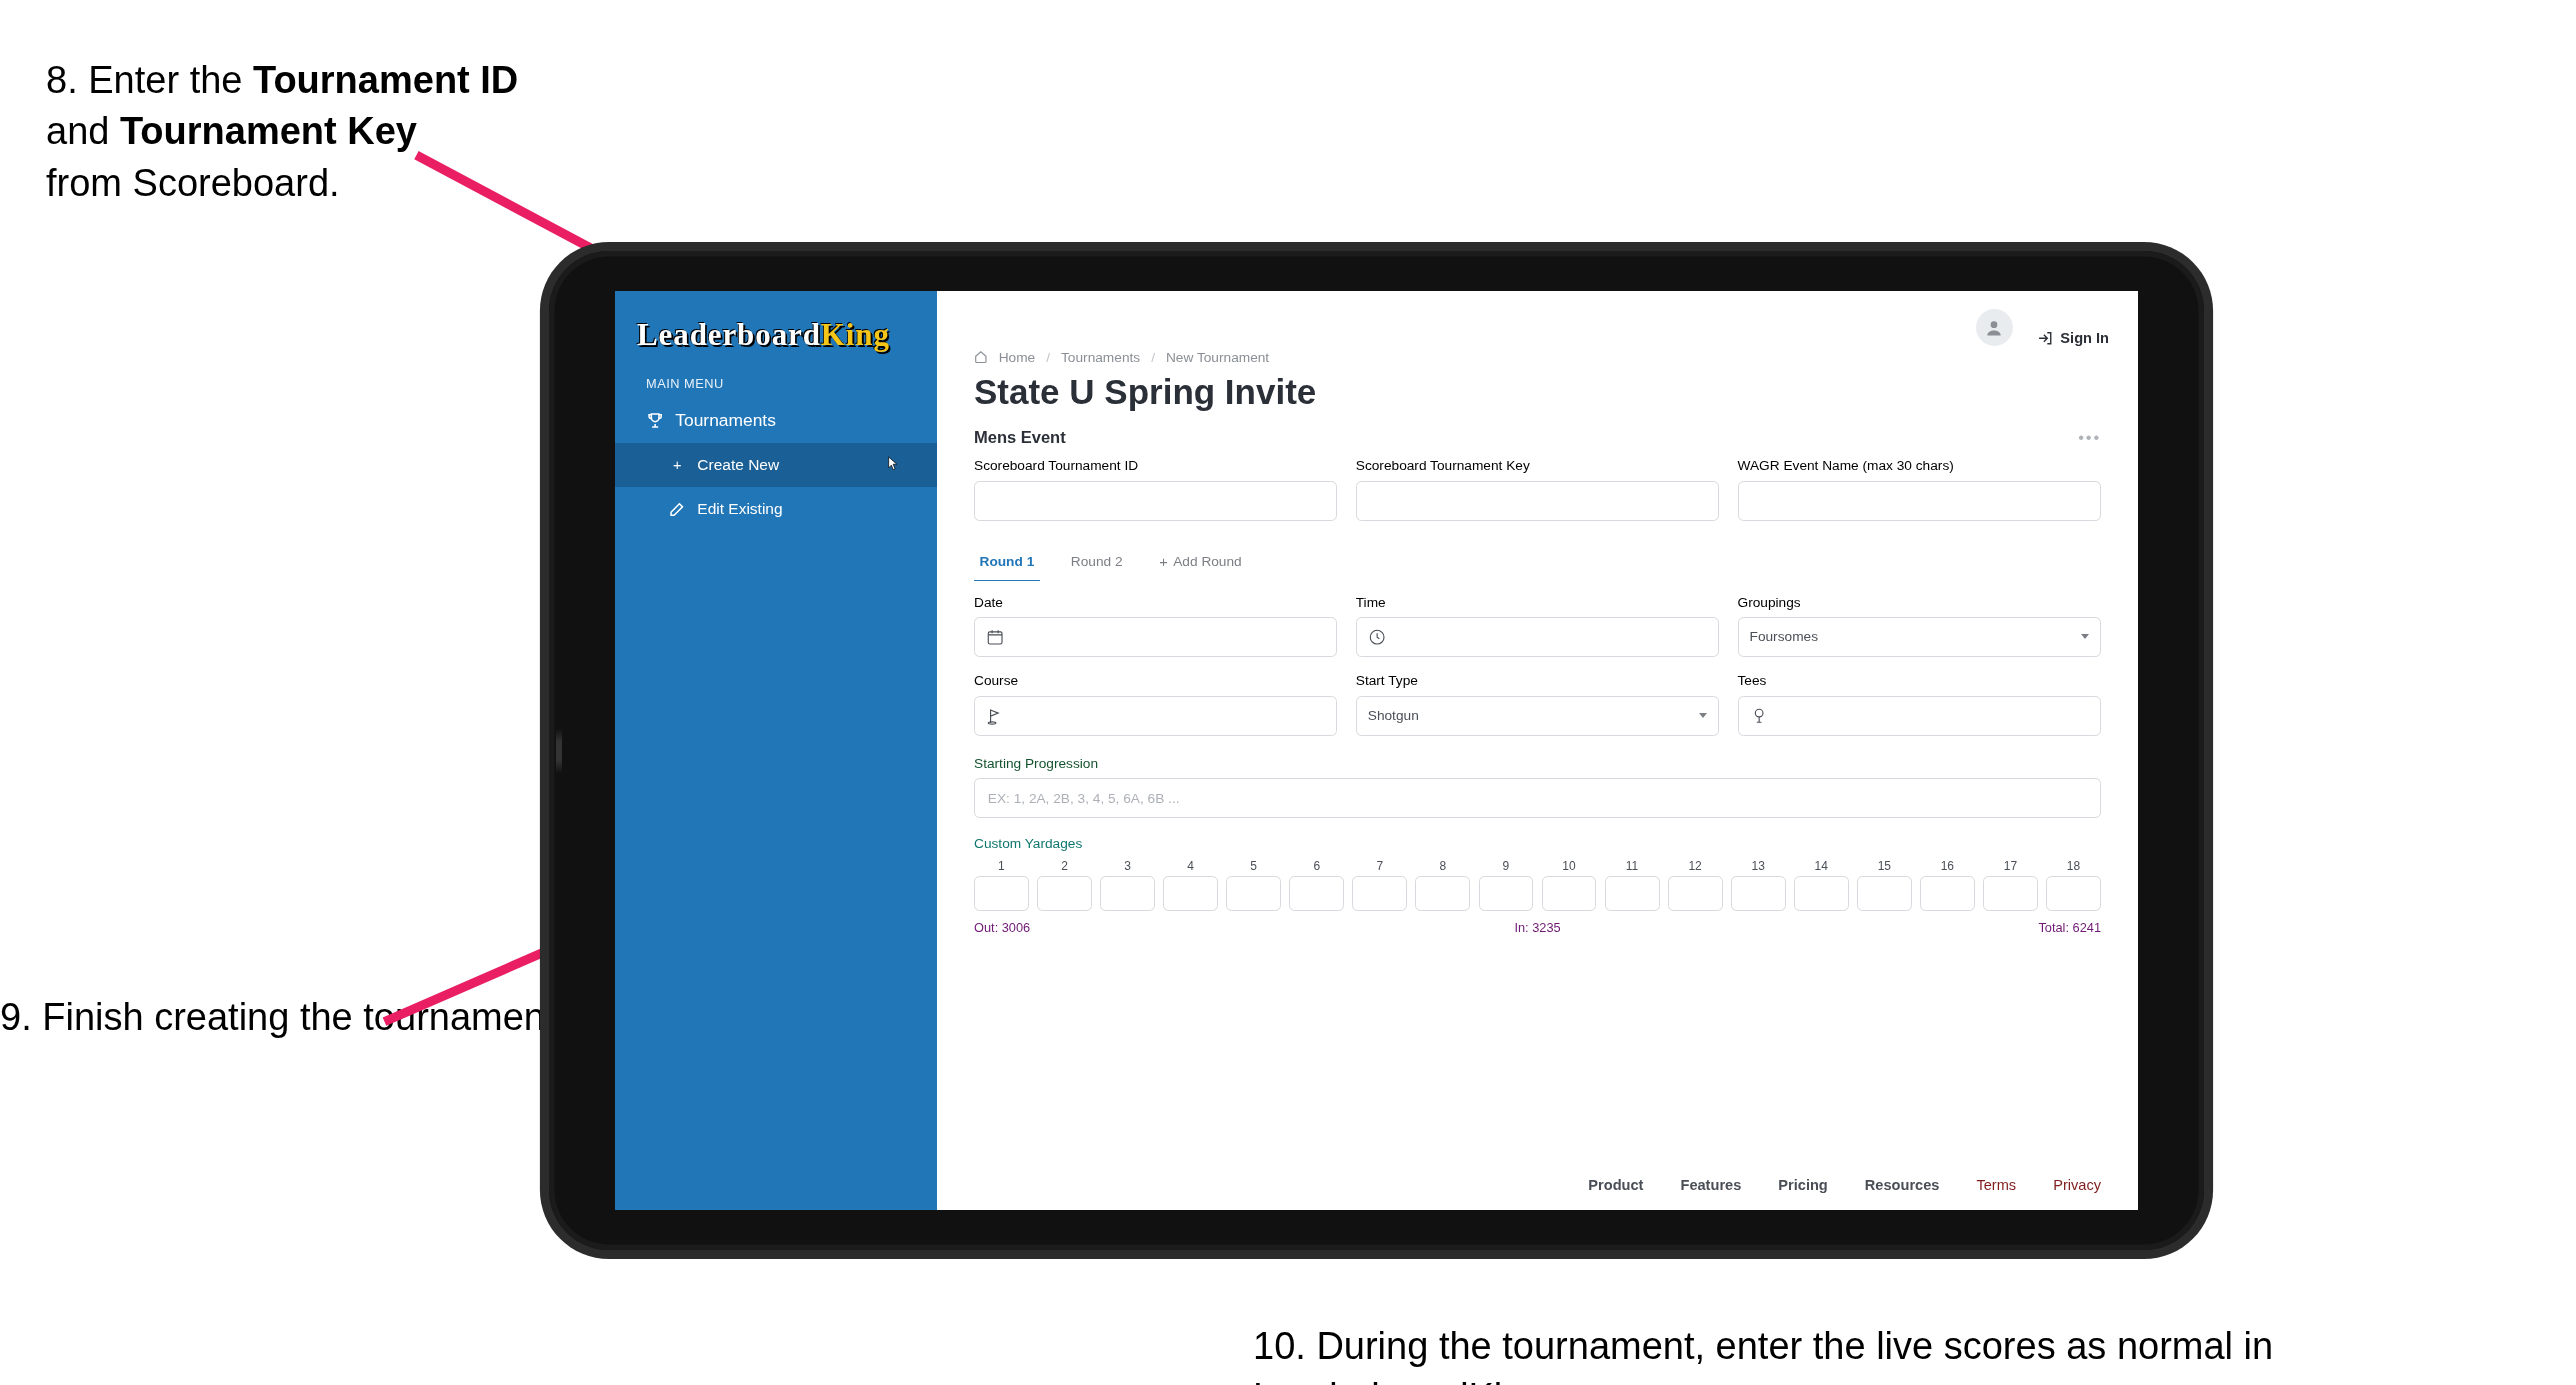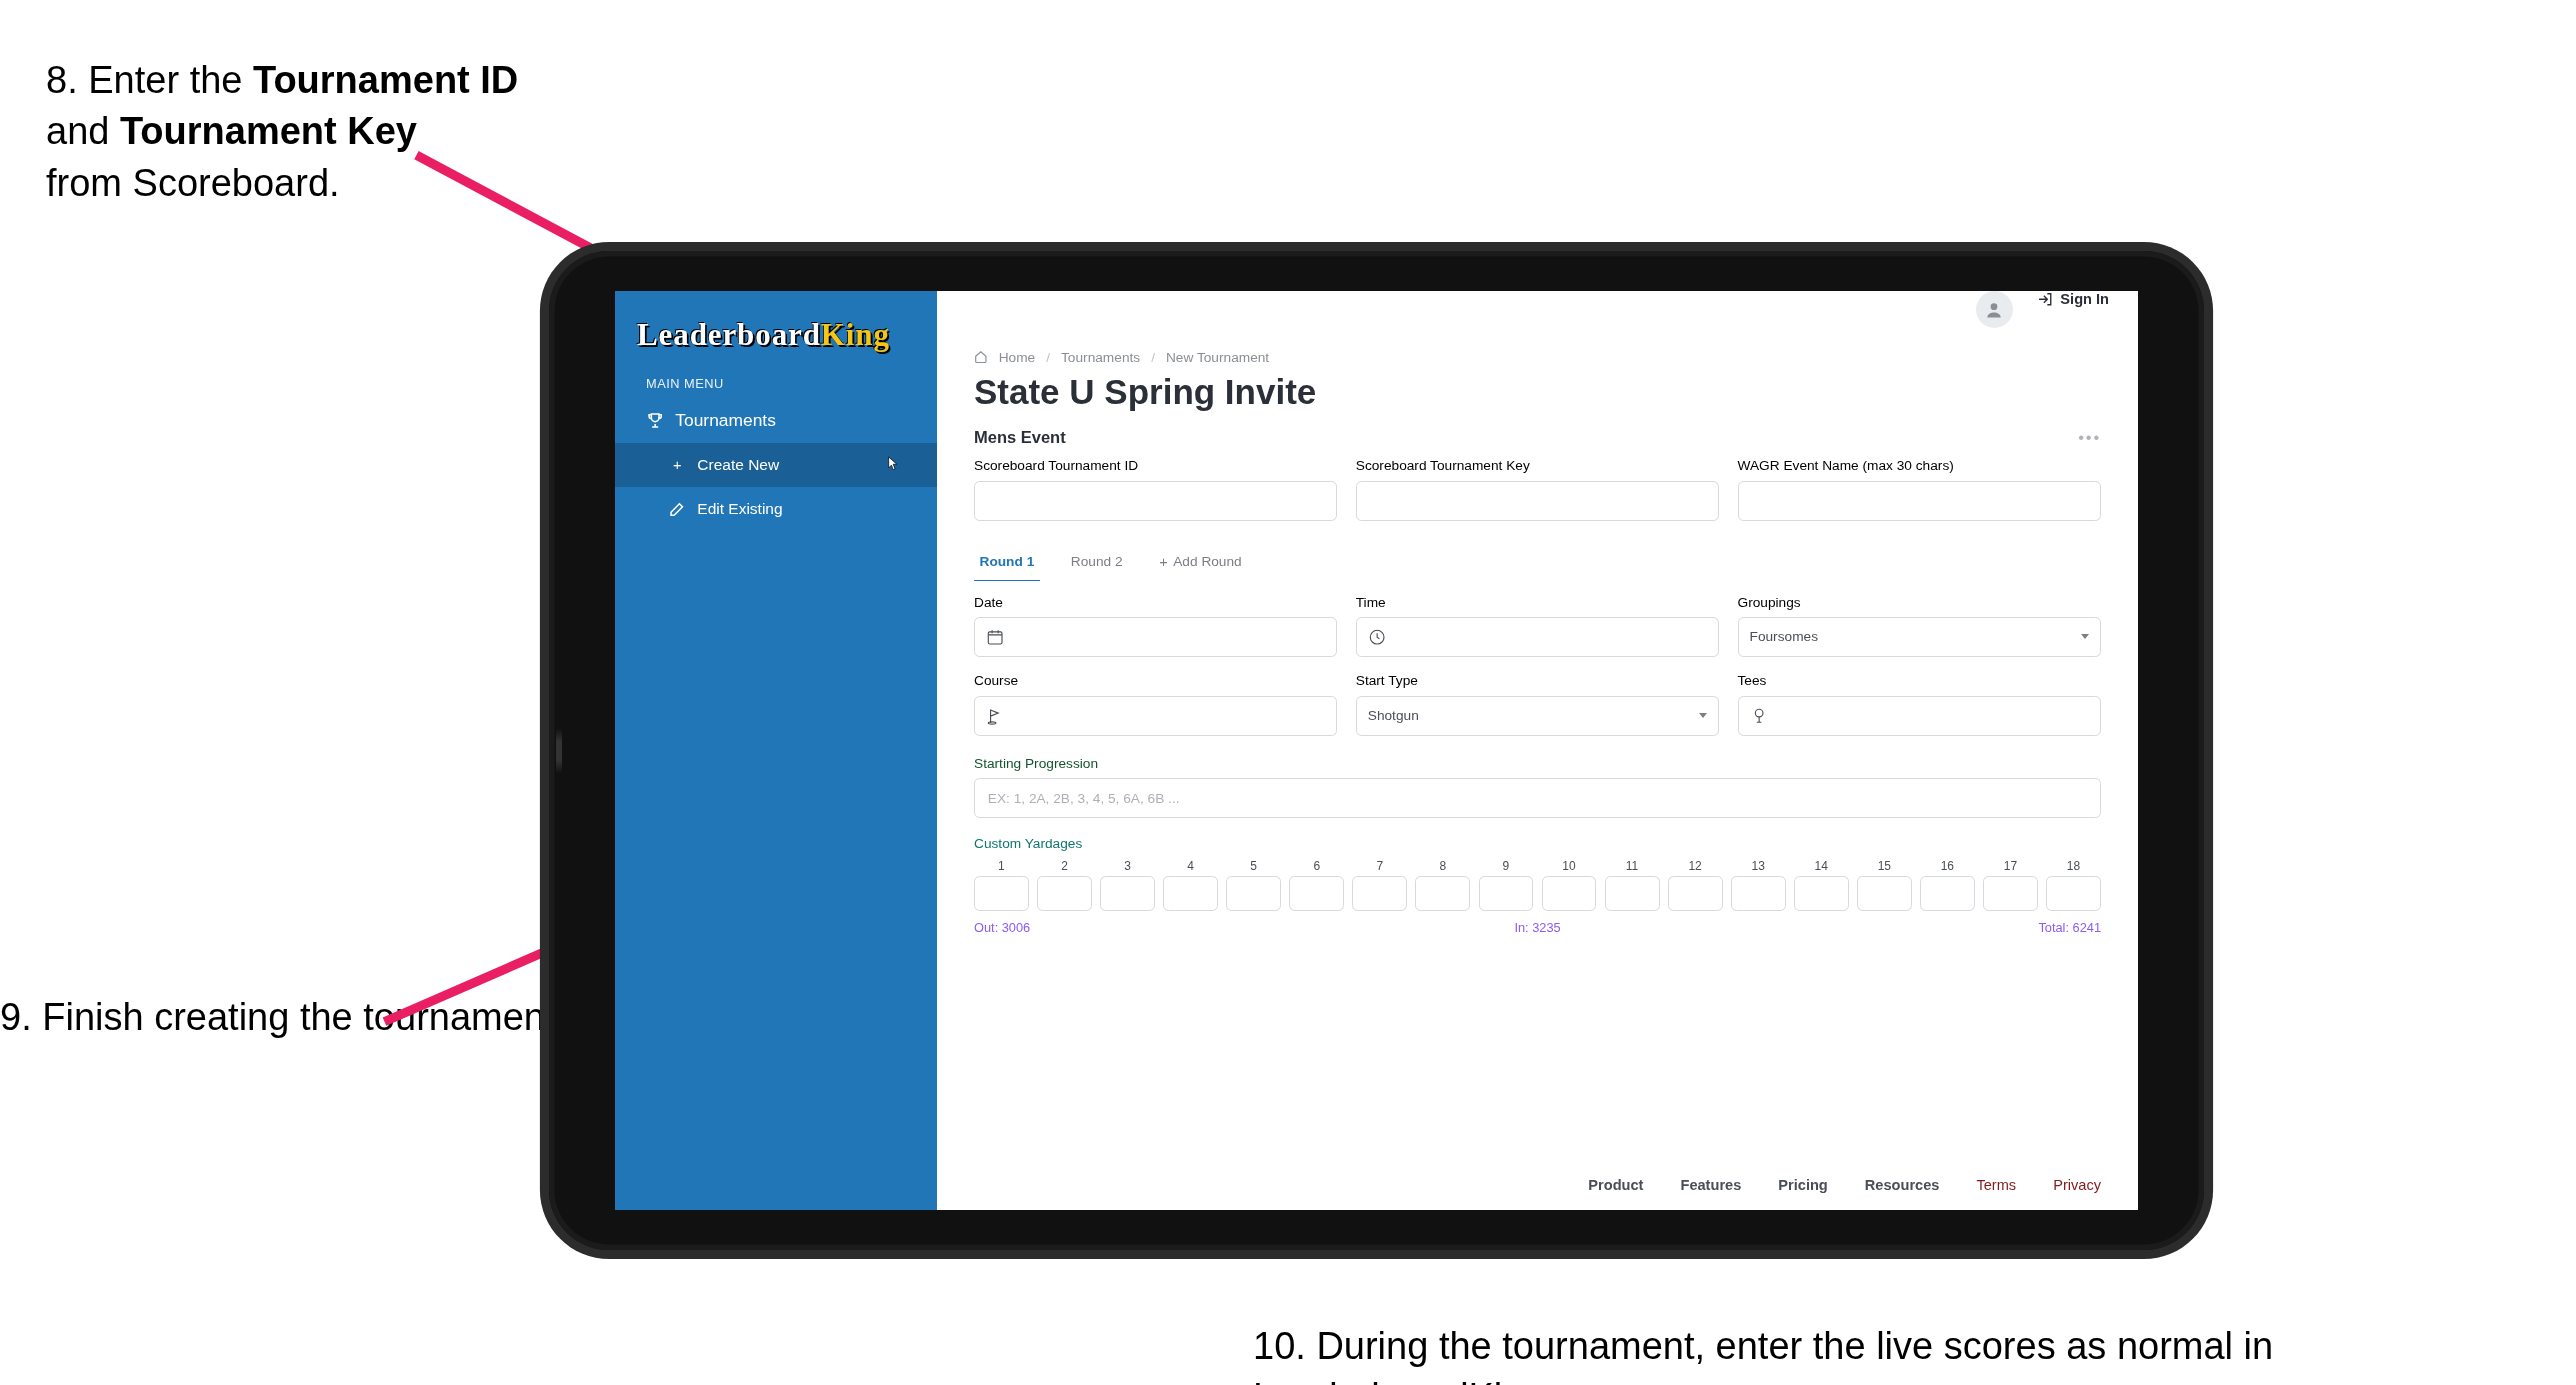--- a/index.html
+++ b/index.html
@@ -98,21 +98,21 @@
     
     .main {
       flex: 1;
       display: flex;
       flex-direction: column;
       position: relative;
     }
     .topbar {
       height: 55px;
       display: flex;
-      align-items: flex-start;
+      align-items: flex-end;
       justify-content: flex-end;
       gap: 24px;
       padding: 0 29px;
     }
     .avatar {
       width: 37px; height: 37px;
       border-radius: 50%;
       background: #e9ecef;
       display: flex; align-items: center; justify-content: center;
     }
@@ -230,21 +230,21 @@
     }
     .hole .num { font-size: 12px; color: #4a4f57; margin-bottom: 3.7px; }
     .hole .box {
       height: 35px;
       border: 0.9px solid #d6d9dd;
       border-radius: 5.5px;
       background: #fff;
     }
     .totals {
       display: flex;
-      font-size: 12.8px; color: #8b5cf6;
+      font-size: 12.8px; color: #701a75;
       margin-top: 9.1px;
     }
     .totals .out { flex: 1; }
     .totals .in { flex: 1; text-align: center; }
     .totals .total { flex: 1; text-align: right; }
 
     .footer {
       height: 51px;
       display: flex;
       align-items: center;

